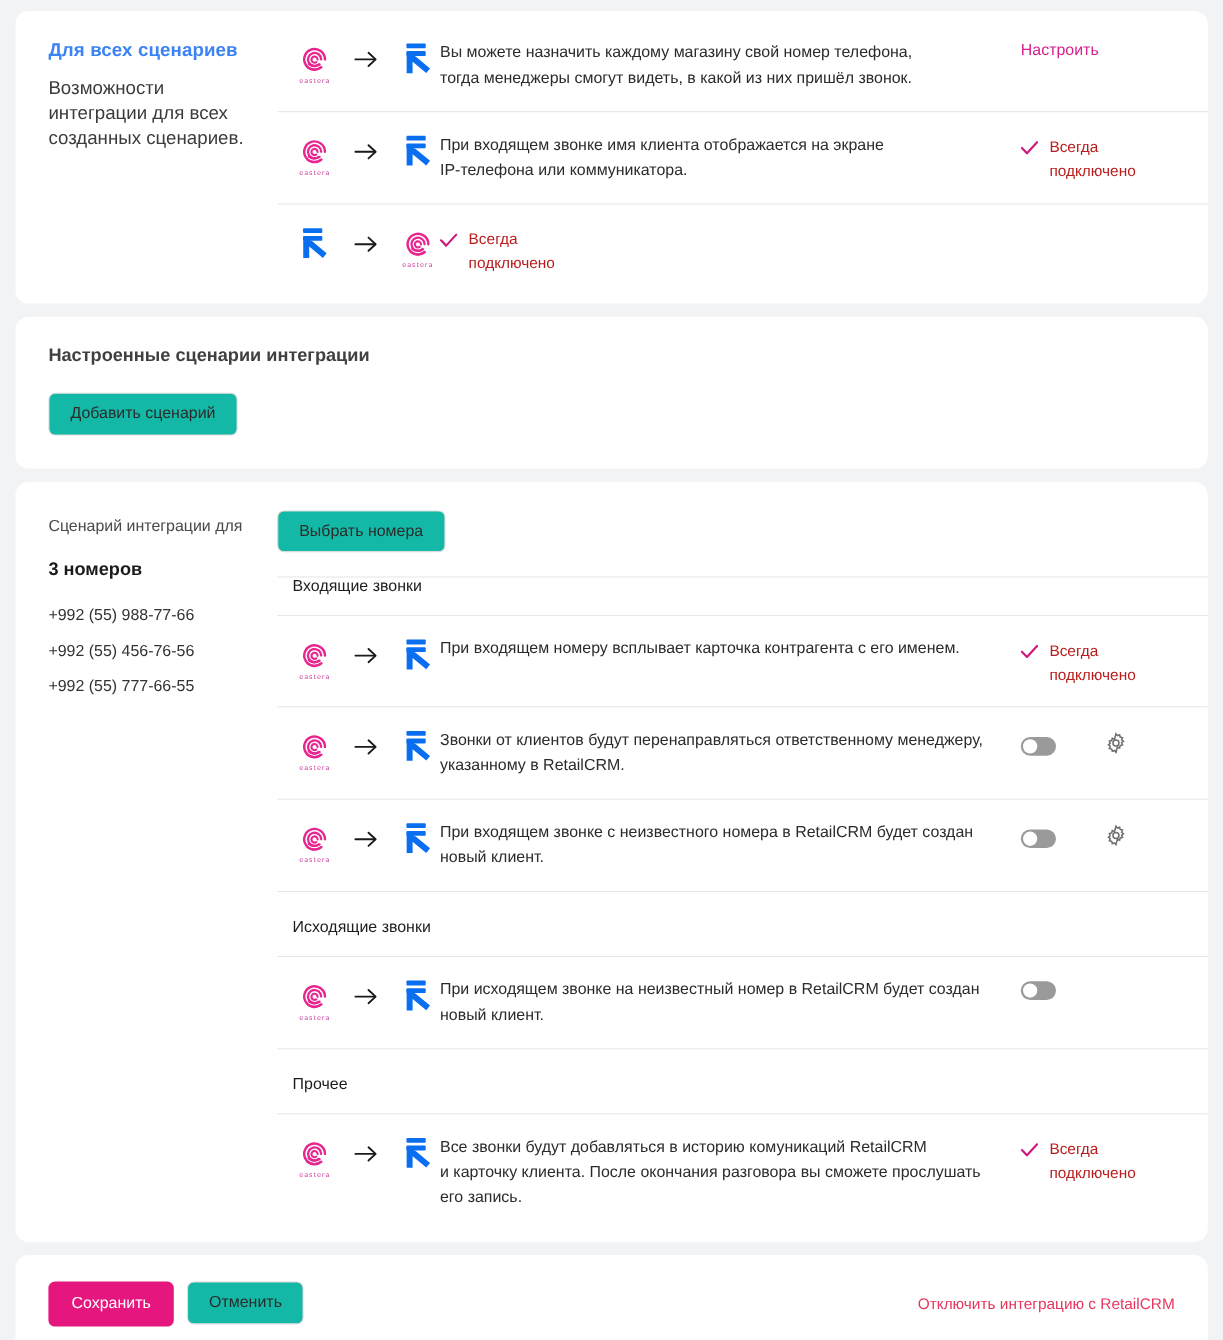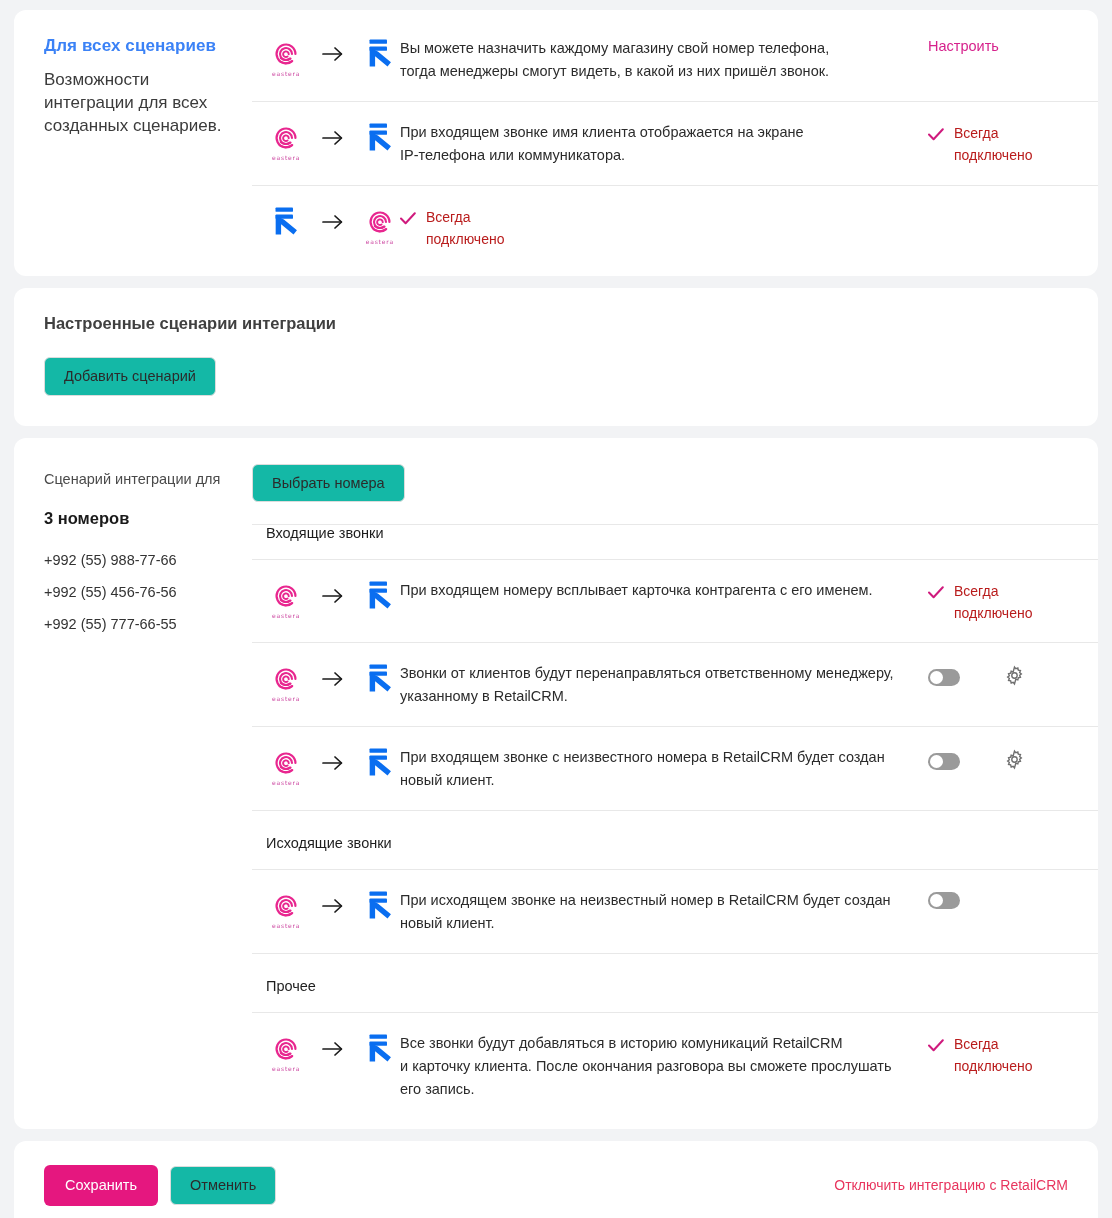--- a/index.html
+++ b/index.html
@@ -201,21 +201,21 @@
     font-family: inherit;
     line-height: 1;
   }
   .footer-spacer { flex: 1 1 auto; }
   .link-danger {
     color: #e8355e;
     font-size: 14px;
     text-decoration: none;
     cursor: pointer;
   }
-  .footer-btns { display: flex; gap: 12px; align-items: center; }
+  .footer-btns { display: flex; gap: 12px; align-items: flex-start; }
 </style>
 </head>
 <body>
 
 <div class="page">
 
   <div class="card card1">
     <div class="card1-left">
       <h2>Для всех сценариев</h2>
       <p>Возможности интеграции для всех созданных сценариев.</p>

